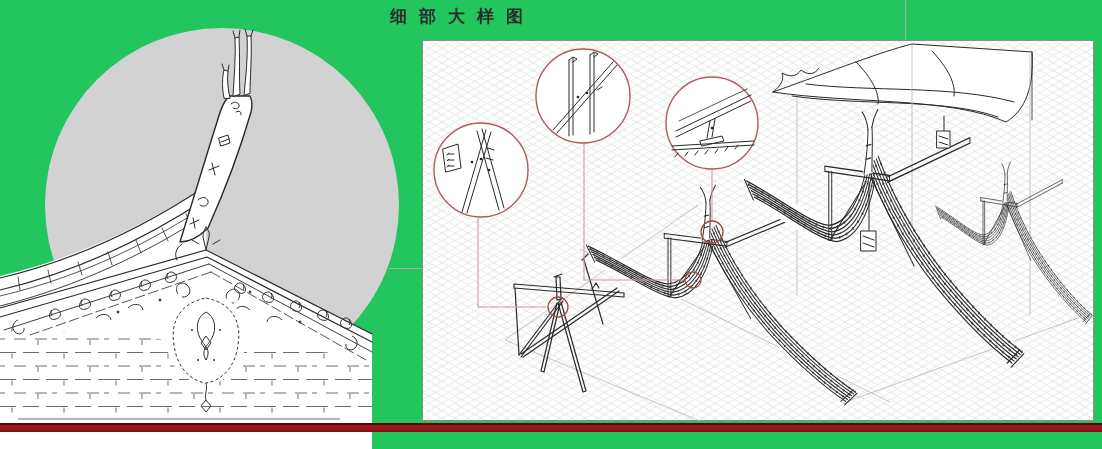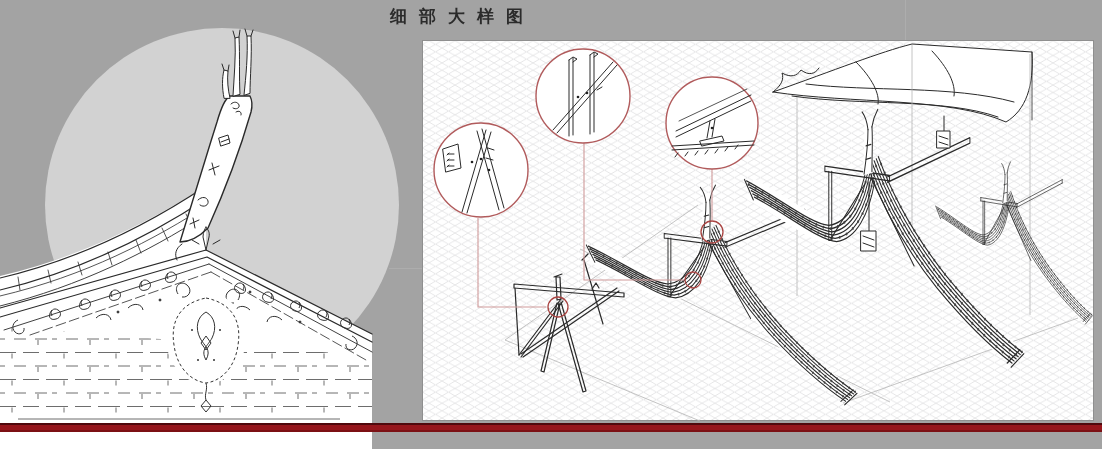--- a/index.html
+++ b/index.html
@@ -9,21 +9,21 @@
     --hatch-gray:#dcdcde;
     --ground-line-gray:#b5b5b5;
     --callout-circle-red:#b15b5c;
     --leader-line-red:#cf9a9a;
     --marker-red:#a94442;
     --bar-dark-red:#96161c;
     --bar-edge-red:#50090d;
     --title-color:#2b2b2b;
   }
   html,body{margin:0;padding:0;background:#fff;}
-  .canvas{position:relative;width:1102px;height:449px;background:#a3a3a3;overflow:hidden;
+  .canvas{position:relative;width:1102px;height:449px;background:#22c55e;overflow:hidden;
           font-family:"Liberation Sans","DejaVu Sans",sans-serif;}
   .left-fig{position:absolute;left:0;top:0;width:420px;height:449px;}
   .detail-title{position:absolute;left:390px;top:5px;font-size:17px;font-weight:600;
                 letter-spacing:12px;color:var(--title-color,#2b2b2b);white-space:nowrap;}
   .panel-wrap{position:absolute;left:422px;top:40px;width:672px;height:381px;}
   .guide-v{position:absolute;left:905px;top:0;width:1px;height:41px;background:#adadad;}
   .guide-h{position:absolute;left:389px;top:268px;width:33px;height:1px;background:#adadad;}
   .bottom-bar{position:absolute;left:0;top:423px;width:1102px;height:9px;
       background:linear-gradient(180deg,var(--bar-edge-red,#50090d) 0 22%,var(--bar-dark-red,#96161c) 22% 78%,#7c1014 78% 100%);}
   svg{display:block;}

